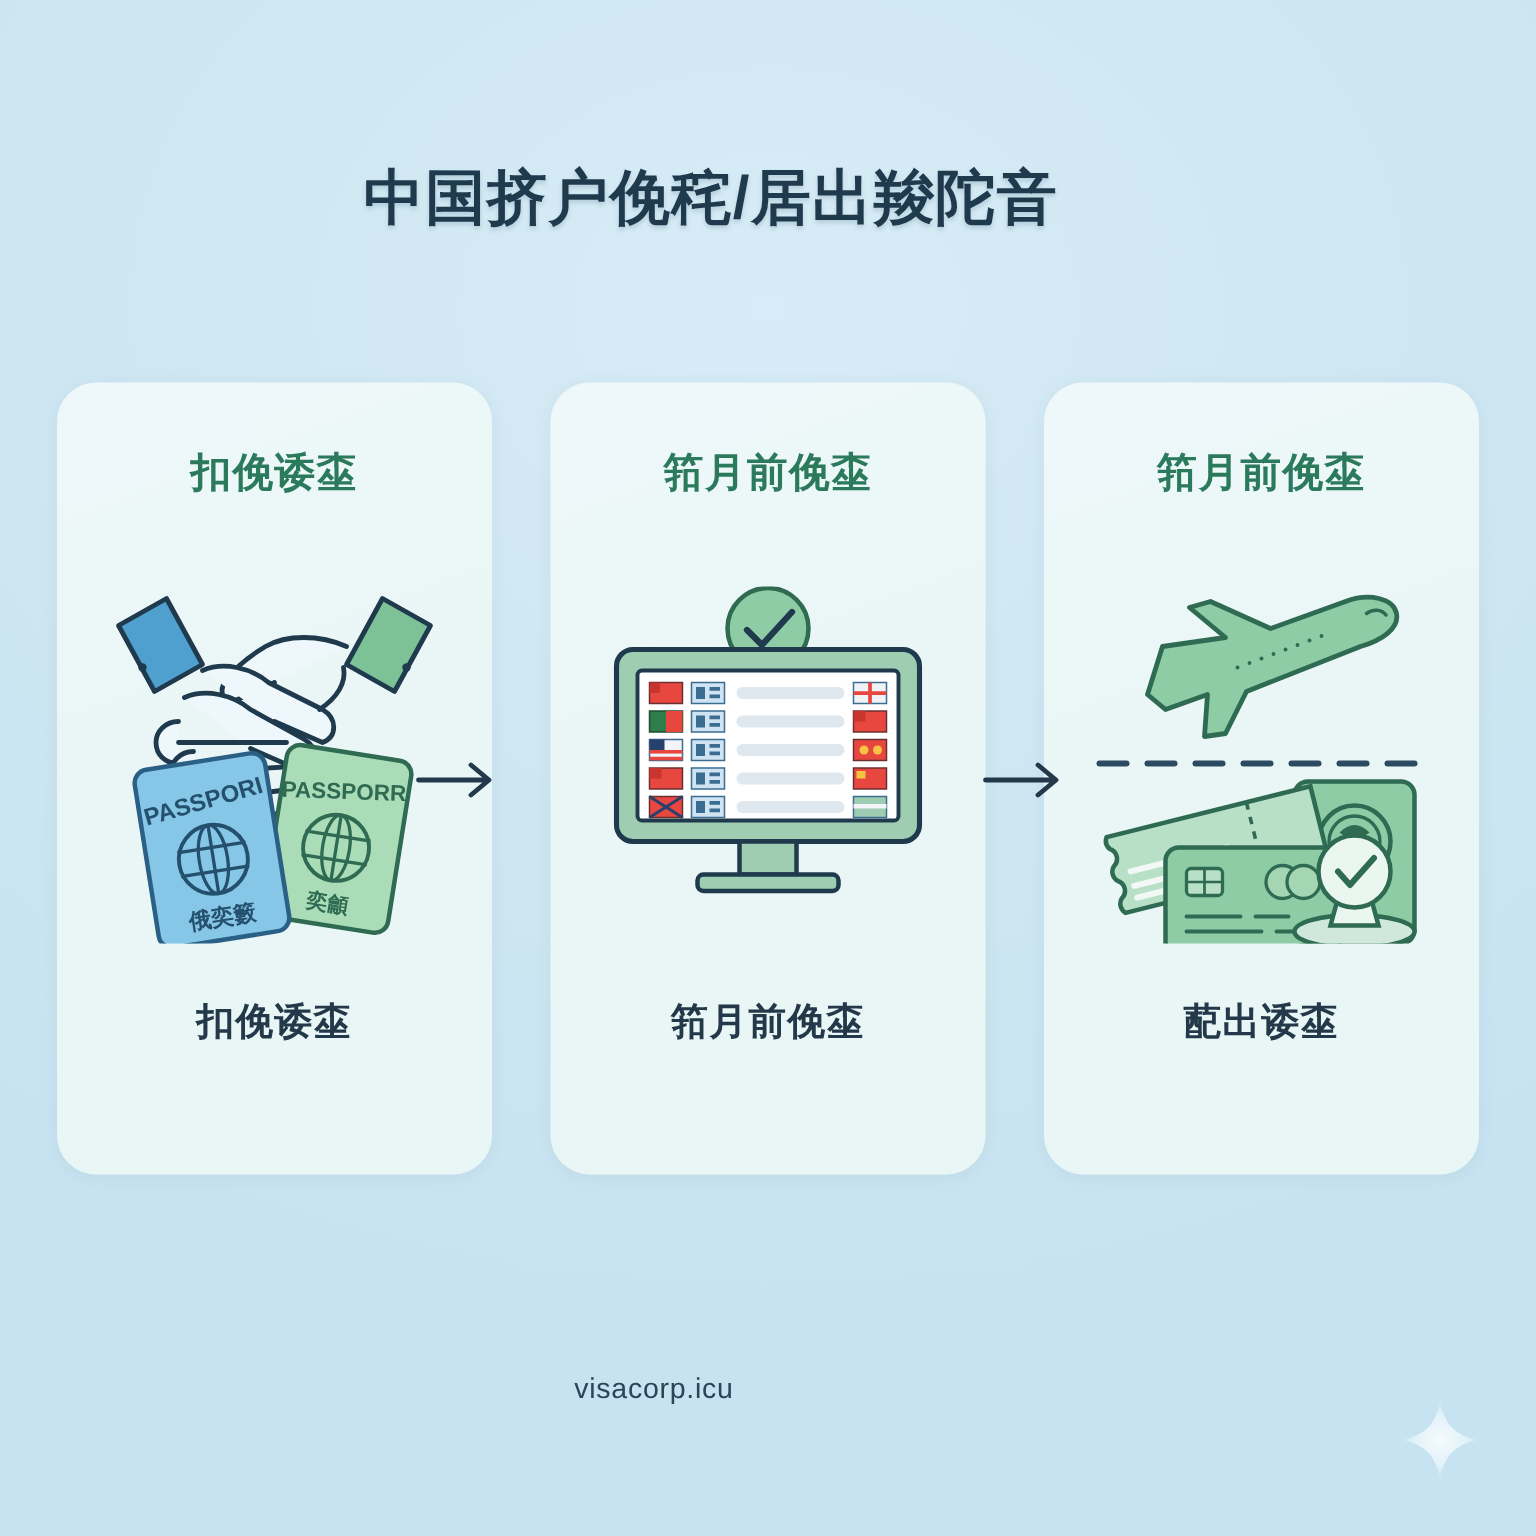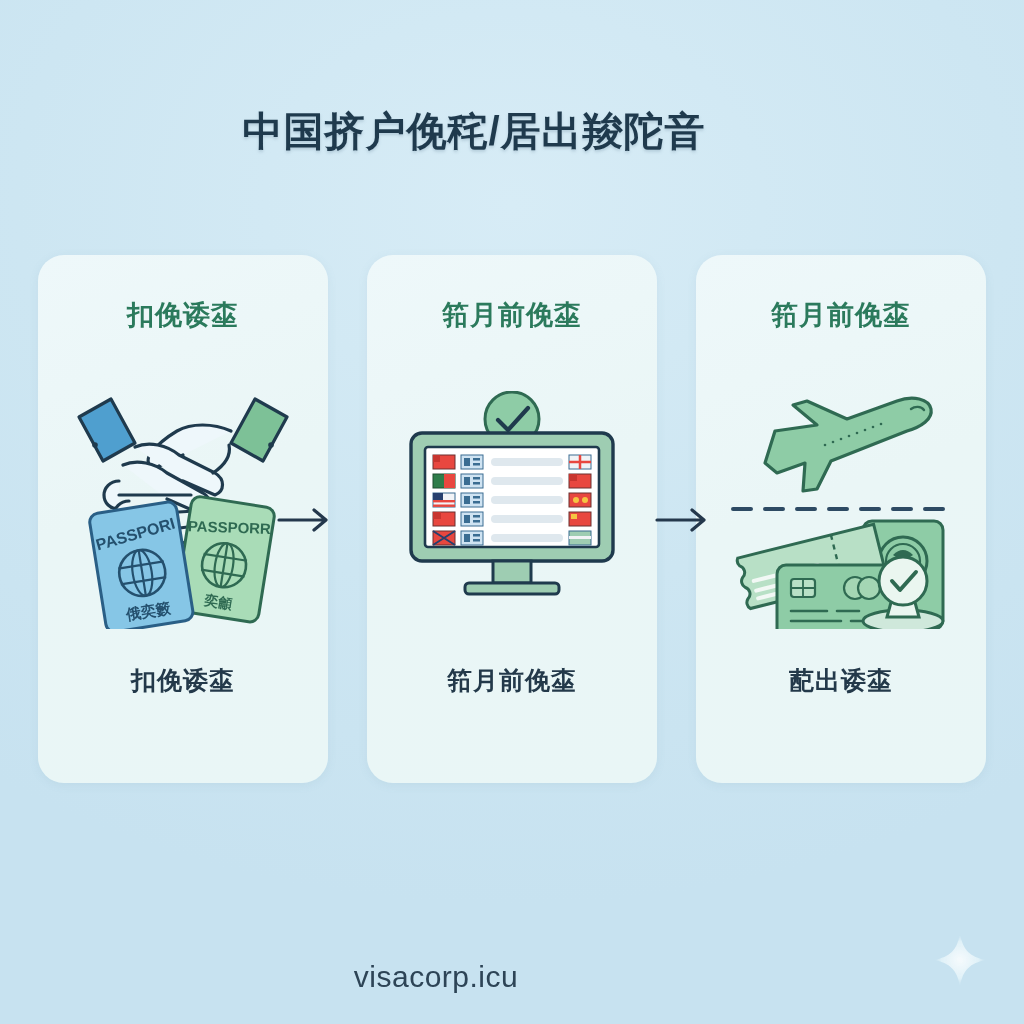--- a/index.html
+++ b/index.html
@@ -90,24 +90,23 @@
   #arrow-1 { left: 277px; }
   #arrow-2 { left: 655px; }
 
   
   #footer-url {
     position: absolute;
     top: 916px;
     left: 0;
     width: 872px;
     text-align: center;
-    font-size: 30px;
+    font-size: 19px;
     color: #2d4456;
     letter-spacing: .5px;
-    margin-top: 44px;
   }
 
   
   #sparkle {
     position: absolute;
     right: 34px;
     bottom: 34px;
     width: 60px;
     height: 60px;
     opacity: .85;

